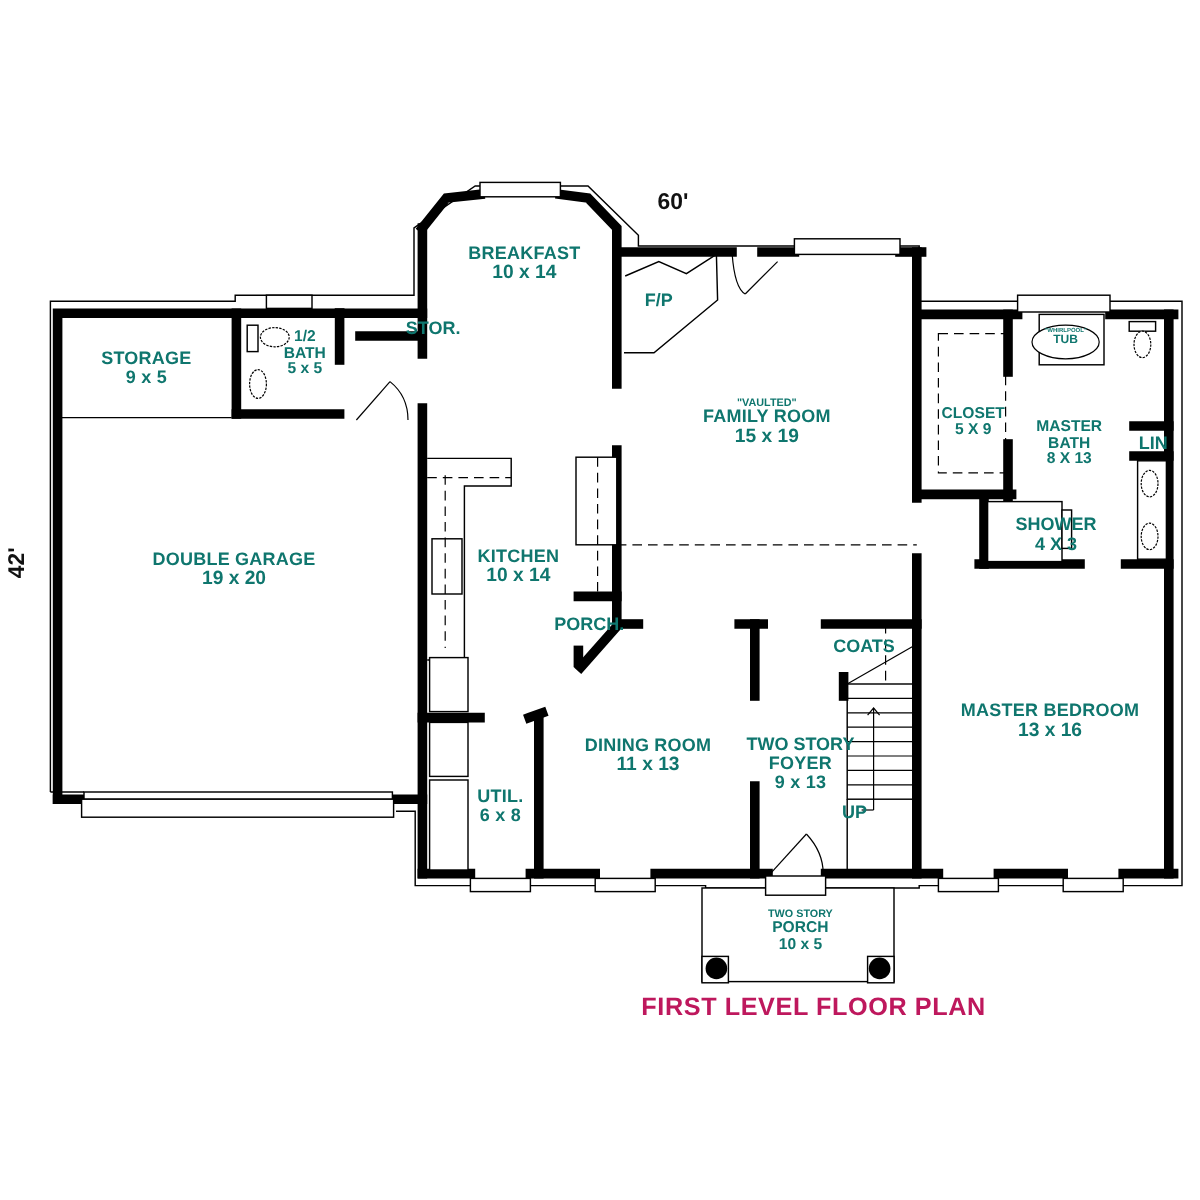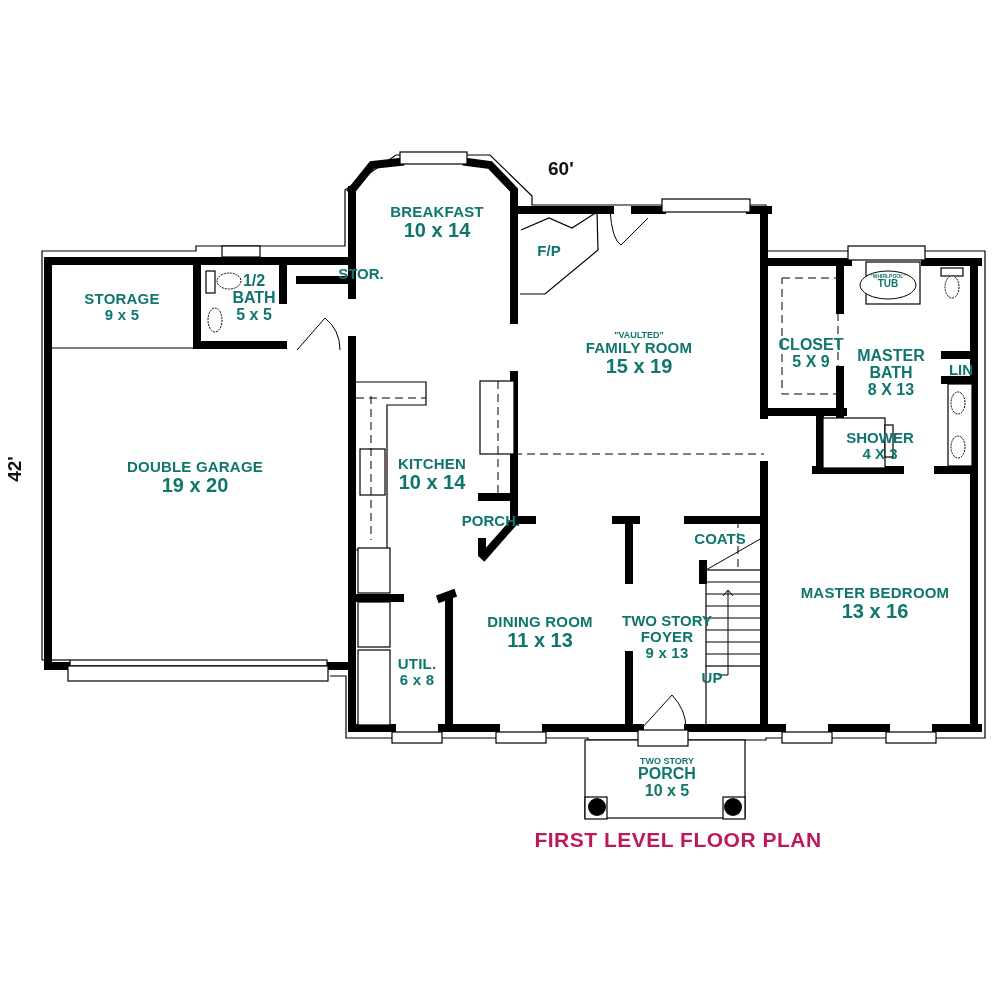--- a/index.html
+++ b/index.html
@@ -1,22 +1,22 @@
 <!DOCTYPE html>
 <html><head>
 <meta charset="utf-8">
 <style>
   html, body { margin: 0; padding: 0; background: #ffffff; }
   body { width: 1000px; height: 1000px; position: relative; overflow: hidden; font-family: "Liberation Sans", sans-serif; }
   #plan { position: absolute; left: 0; top: 0; width: 1000px; height: 1000px; }
   .lbl { position: absolute; text-align: center; font-family: "Liberation Sans", sans-serif; font-weight: bold; color: #0f766e; line-height: 1.05; transform: translateX(-50%); white-space: nowrap; }
   .lbl .n { font-size: 15px; letter-spacing: 0.2px; }
-  .lbl .d { font-size: 20px; }
+  .lbl .d { font-size: 16px; }
   .lbl .s { font-size: 9px; }
-  .lbl .m { font-size: 16px; }
+  .lbl .m { font-size: 13px; }
   .tiny { font-size: 15px; }
   .dim { position: absolute; font-weight: bold; font-size: 19px; color: #111; font-family: "Liberation Sans", sans-serif; }
   .title { position: absolute; left: 678px; top: 828px; transform: translateX(-50%); font-weight: bold; font-size: 21px; letter-spacing: 0.5px; color: #be185d; white-space: nowrap; font-family: "Liberation Sans", sans-serif; }
 </style>
 </head>
 <body>
 
 <svg id="plan" viewBox="0 0 1000 1000" xmlns="http://www.w3.org/2000/svg">
   <g fill="none" stroke="#000" stroke-width="1.2">
 

